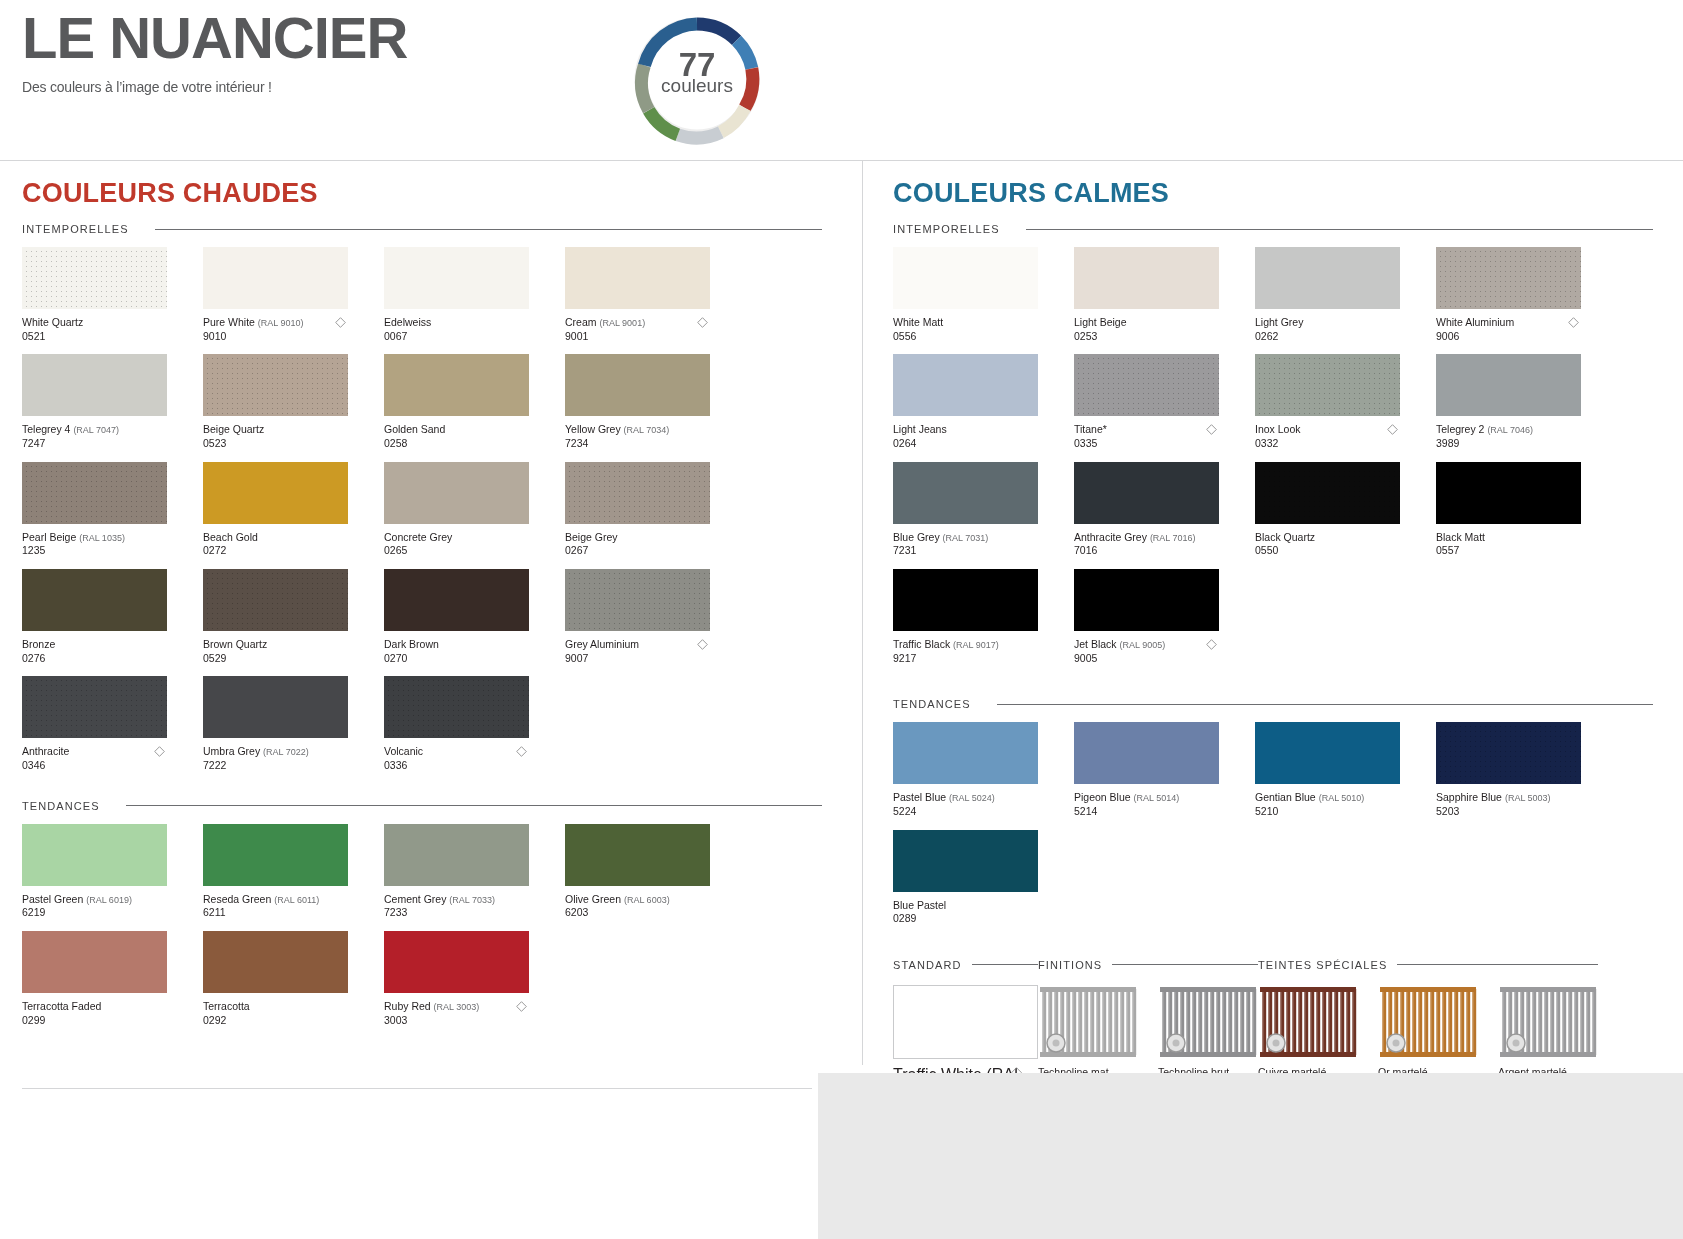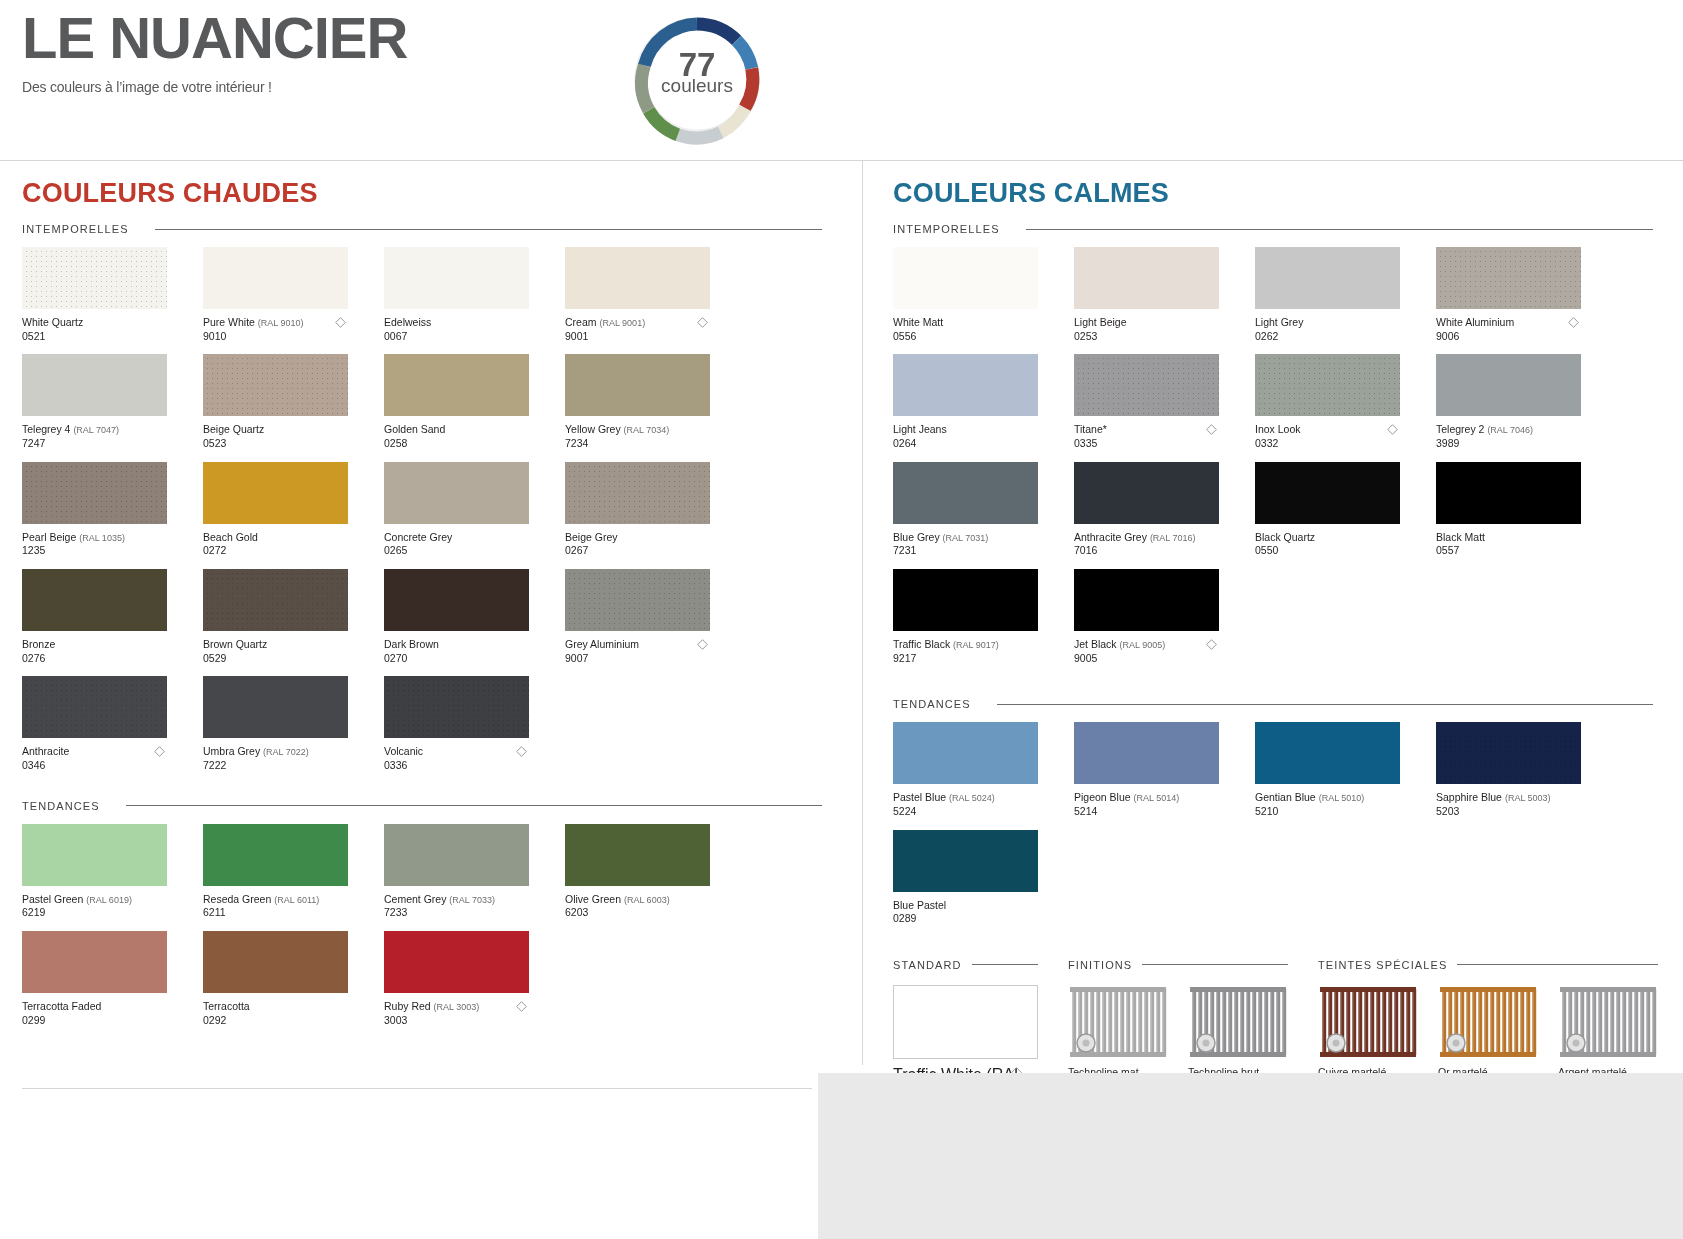--- a/index.html
+++ b/index.html
@@ -42,21 +42,21 @@
   .swatch { width:145px; margin-bottom:11px; }
   .swatch .chip { width:145px; height:62px; }
   .swatch .meta { position:relative; padding-top:7px; }
   .swatch .nm { font-size:10.5px; color:#231f20; line-height:1.3; padding-right:14px; }
   .swatch .nm .ral { font-size:9px; color:#6d6e71; }
   .swatch .code { font-size:10.5px; color:#231f20; line-height:1.3; }
   .diamond { position:absolute; right:2px; top:8px; width:11px; height:11px; }
   .diamond svg { display:block; }
 
   
-  .blocks { display:flex; gap:30px; margin-top:22px; }
+  .blocks { display:flex; margin-top:22px; }
   .blk-title { font-size:11px; letter-spacing:1.1px; color:#414042; display:flex; align-items:center; gap:10px; margin-bottom:14px;}
   .blk-title .rule { flex:1; height:1px; background:#6d6e71; }
   .rad-row { display:flex; gap:20px; }
   .rad { width:100px; }
   .rad .img { width:100px; height:74px; }
   .rad .nm { font-size:10.5px; margin-top:7px; }
   .rad .code { font-size:10.5px; }
   .white-chip { width:145px; height:74px; border:1px solid #c9cacc; background:#fff; }
 
   .footnote { margin-top:22px; font-size:9.5px; color:#58595b; line-height:1.55; }

